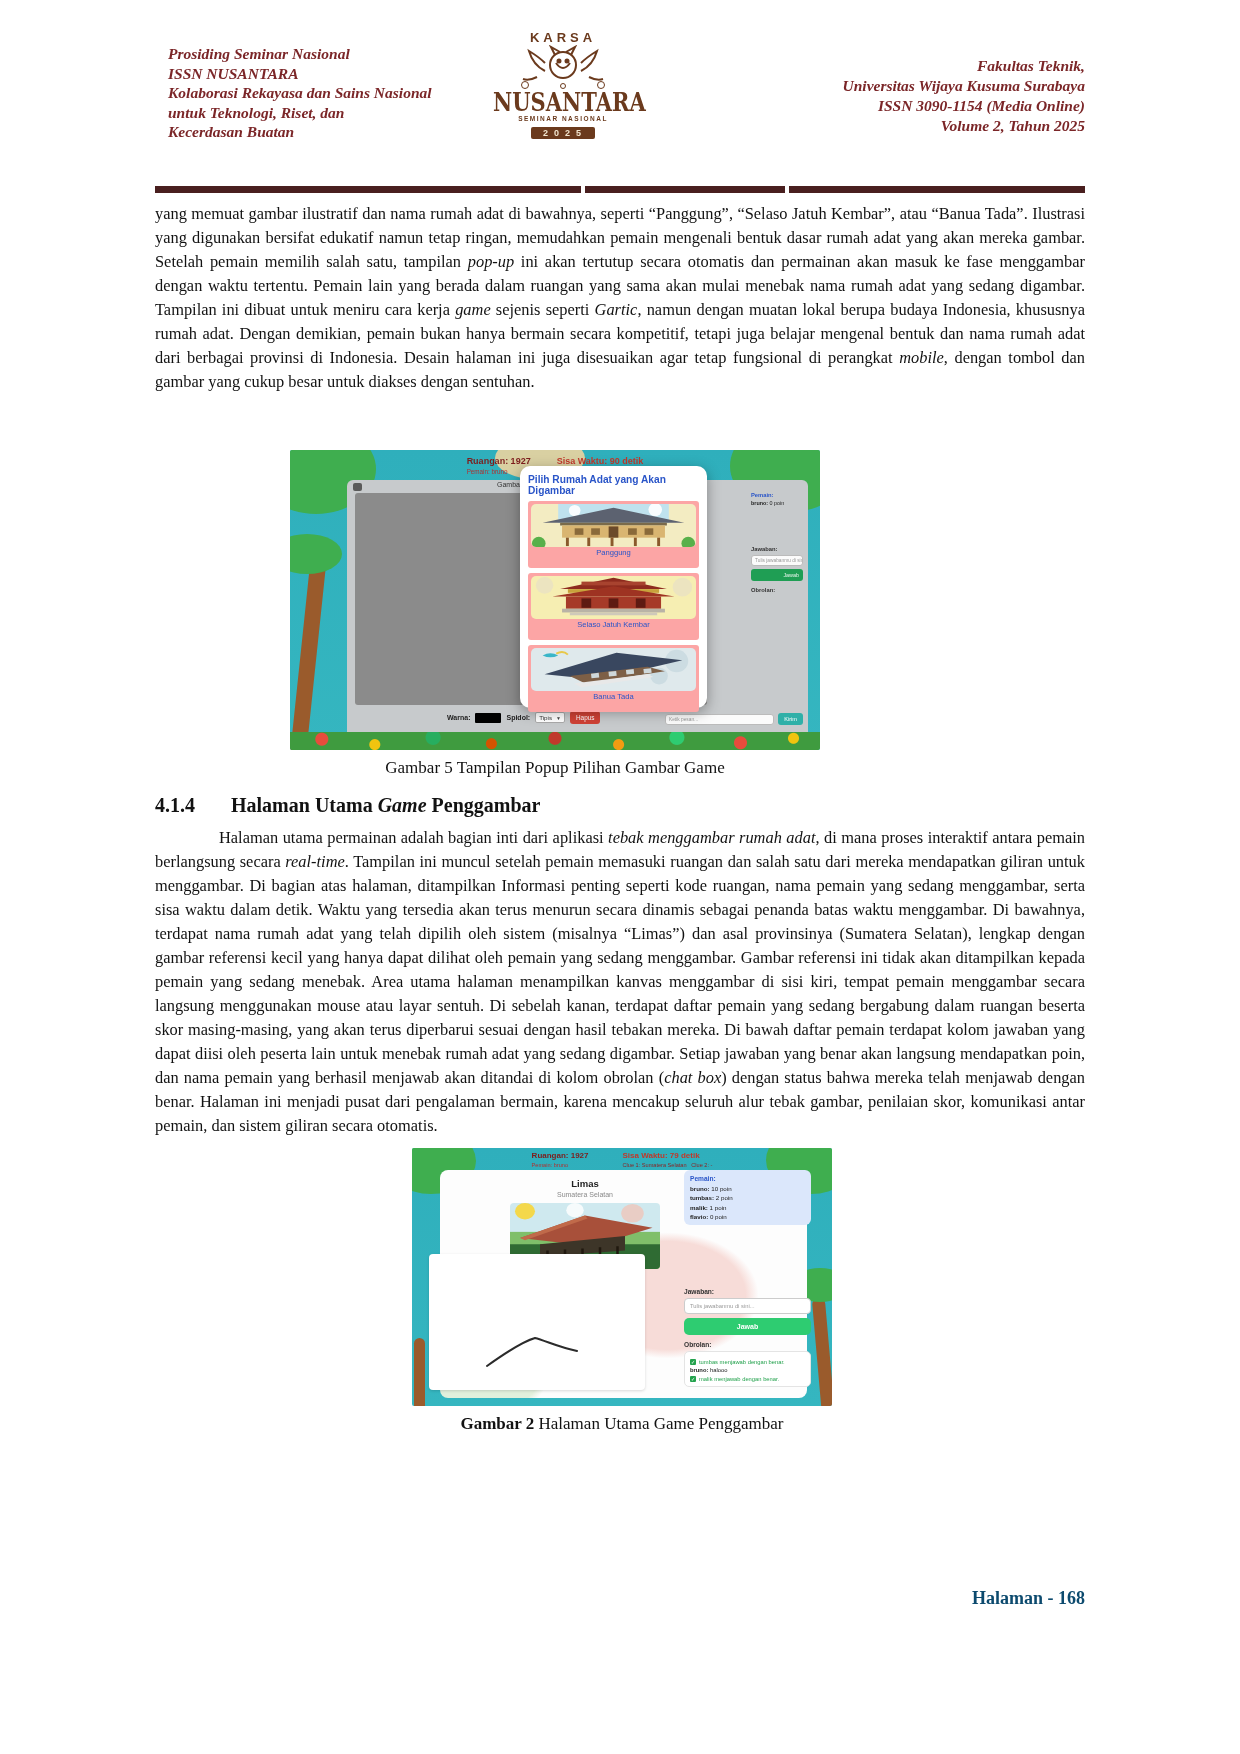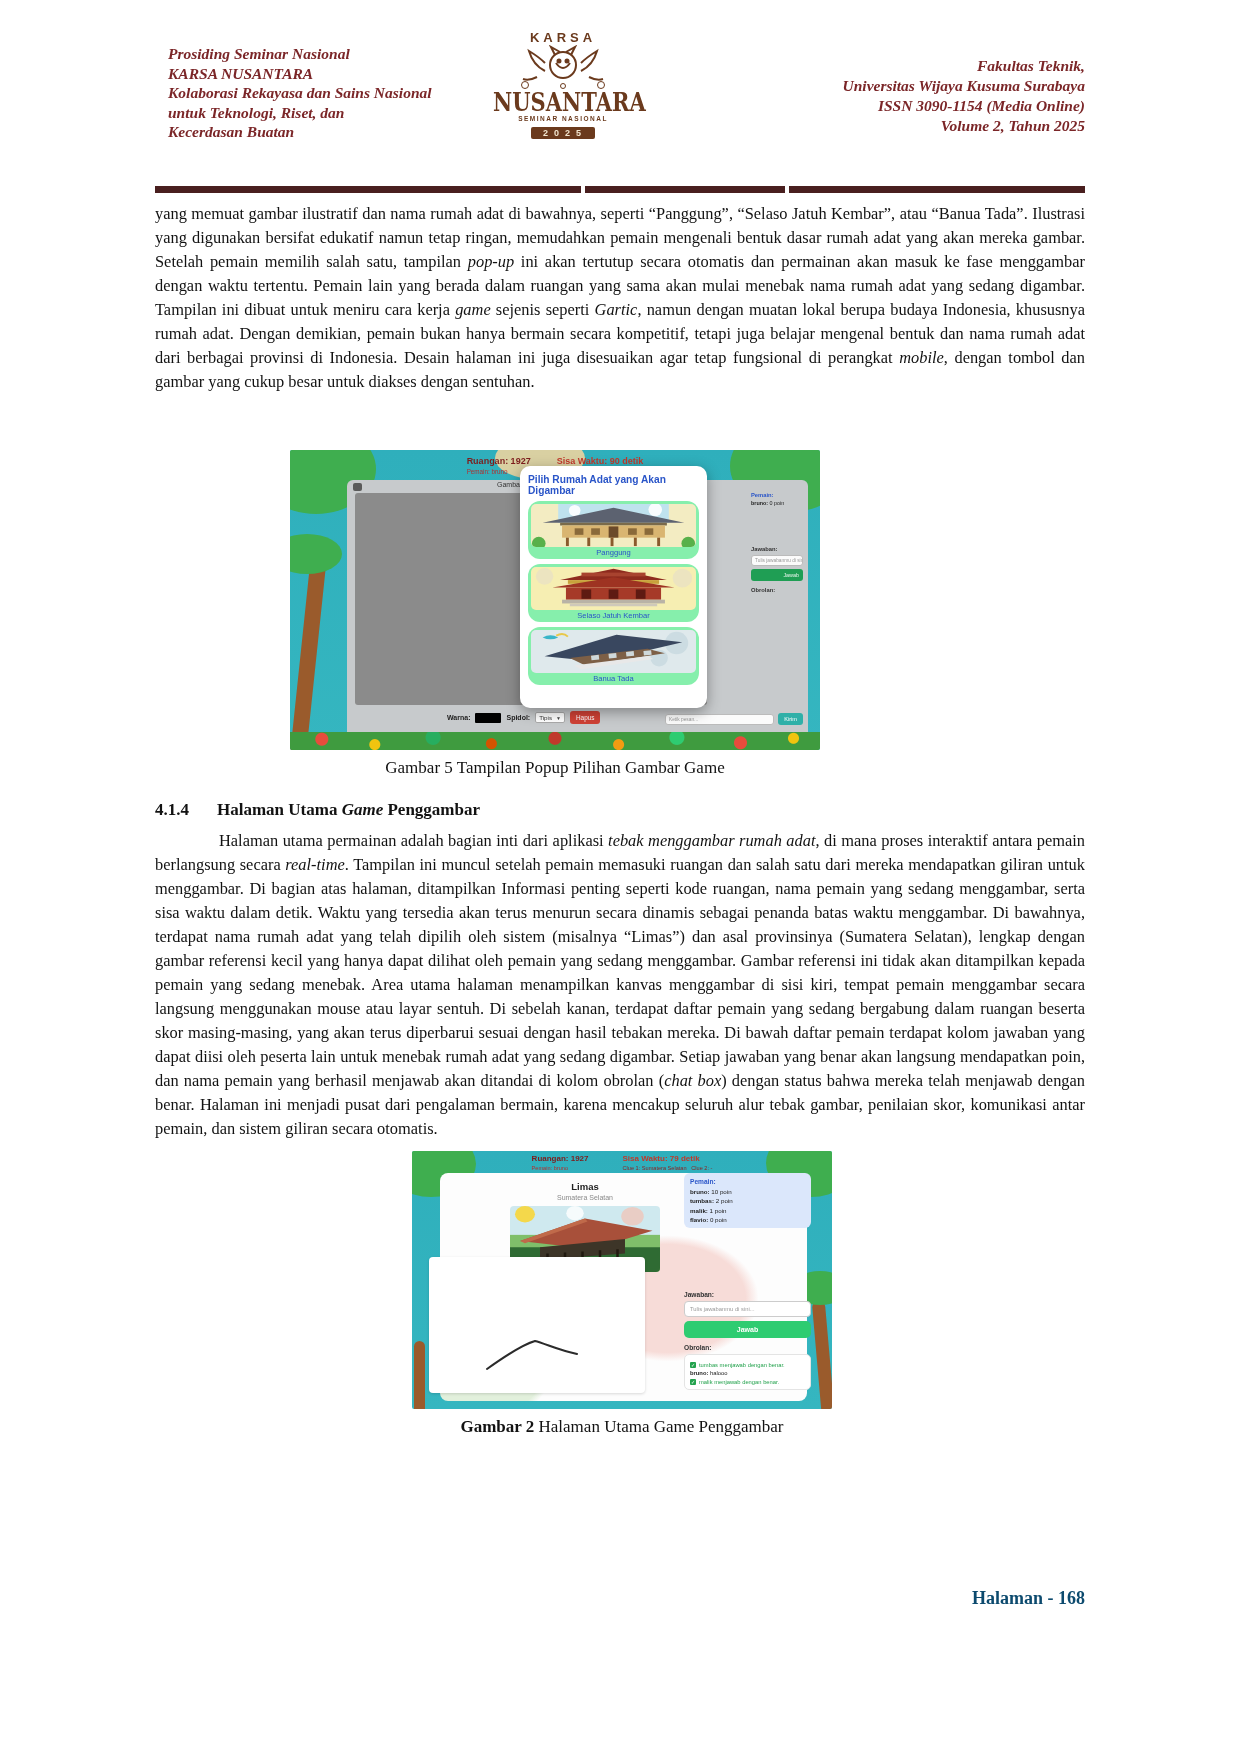--- a/index.html
+++ b/index.html
@@ -23,21 +23,21 @@
              font-weight:bold;font-size:9px;letter-spacing:6px;padding:1px 8px 1px 12px;border-radius:2px;}
   .rule{display:flex;gap:4px;margin-top:2px;}
   .rule div{height:7px;background:#491f1f;}
   .rule .s1{width:426px;} .rule .s2{width:200px;} .rule .s3{width:296px;}
 
   
   .para{font-size:16.4px;line-height:24px;text-align:justify;margin:9px 0 0 0;}
   .para.indent{text-indent:64px;}
   .it{font-style:italic;} .bd{font-weight:bold;}
   .caption{font-size:17px;text-align:center;margin-top:8px;}
-  .heading{display:flex;gap:28px;font-weight:bold;font-size:17px;margin-top:22px;}
+  .heading{display:flex;gap:36px;font-weight:bold;font-size:20px;margin-top:16px;}
 
   
   .sans{font-family:"Liberation Sans",sans-serif;}
   .figwrap5{width:530px;margin:56px 0 0 135px;}
   .figwrap6{width:420px;margin:10px 0 0 257px;}
   .gshot{position:relative;overflow:hidden;border-radius:2px;background:linear-gradient(#2fafbc,#35b6c0);}
   .bush{position:absolute;border-radius:50%;background:#3fae4f;}
   .trunk{position:absolute;background:#9a5b2c;border-radius:6px;}
   .sand{position:absolute;border-radius:50%;background:#d9d0a2;}
 
@@ -76,21 +76,21 @@
   .f5-toolbar{position:absolute;left:100px;top:231px;display:flex;align-items:center;gap:5px;}
   .f5-toolbar .tl{font-size:7px;font-weight:bold;color:#222;}
   .swatch{width:26px;height:10px;background:#000;border-radius:1px;}
   .select{background:#fff;border:1px solid #aaa;border-radius:2px;font-size:6.2px;color:#333;
           padding:1px 3px;display:flex;align-items:center;gap:4px;}
   .chev{font-size:5px;color:#444;}
   .btn-hapus{background:#cf4135;color:#fff;border-radius:3px;font-size:6.4px;padding:3px 6px;}
   .f5-popup{position:absolute;left:230px;top:16px;width:187px;height:242px;background:#fff;border-radius:10px;
             box-shadow:0 4px 14px rgba(0,0,0,.35);padding:6px 8px;box-sizing:border-box;}
   .pp-title{font-size:10.2px;font-weight:bold;color:#2a55c8;text-align:left;margin-top:2px;}
-  .pp-card{background:#86efac;border-radius:12px;margin-top:5px;padding:3px 3px 2px 3px;}
+  .pp-card{background:#fca5a5;border-radius:3px;margin-top:5px;padding:3px 3px 11px 3px;}
   .pp-card svg{display:block;width:100%;height:43px;border-radius:5px;}
   .pp-lbl{font-size:7.6px;color:#2a55c8;text-align:center;margin-top:1px;}
 
   
   .fig6{width:420px;height:258px;}
   .f6-top{position:absolute;left:0;top:3px;width:100%;display:flex;justify-content:center;gap:34px;}
   .f6-panel{position:absolute;left:28px;top:22px;width:367px;height:228px;background:#fdfdfd;border-radius:8px;
     background-image:radial-gradient(ellipse 130px 90px at 62% 55%,#f7dcd8 0 60%,transparent 70%),
                      radial-gradient(ellipse 90px 50px at 12% 92%,#e2f0dc 0 60%,transparent 70%);}
   .f6-title{position:absolute;left:60px;top:8px;width:170px;text-align:center;font-size:9.5px;font-weight:bold;color:#222;}
@@ -123,21 +123,21 @@
 </style>
 </head>
 <body>
 
 <div class="page">
   <div class="content">
 
     <div class="hdr">
       <div class="hdr-left">
         <div>Prosiding Seminar Nasional</div>
-        <div>KARSA NUSANTARA</div>
+        <div>ISSN NUSANTARA</div>
         <div>Kolaborasi Rekayasa dan Sains Nasional</div>
         <div>untuk Teknologi, Riset, dan</div>
         <div>Kecerdasan Buatan</div>
       </div>
       <div class="logo">
         <div class="logo-arc">KARSA</div>
         <svg class="logo-emblem" width="96" height="44" viewBox="0 0 96 44">
           <g stroke="#6b3a1d" fill="none" stroke-width="2">
             <circle cx="48" cy="20" r="13"></circle>
             <path d="M40,10 L36,2 L45,7"></path>

